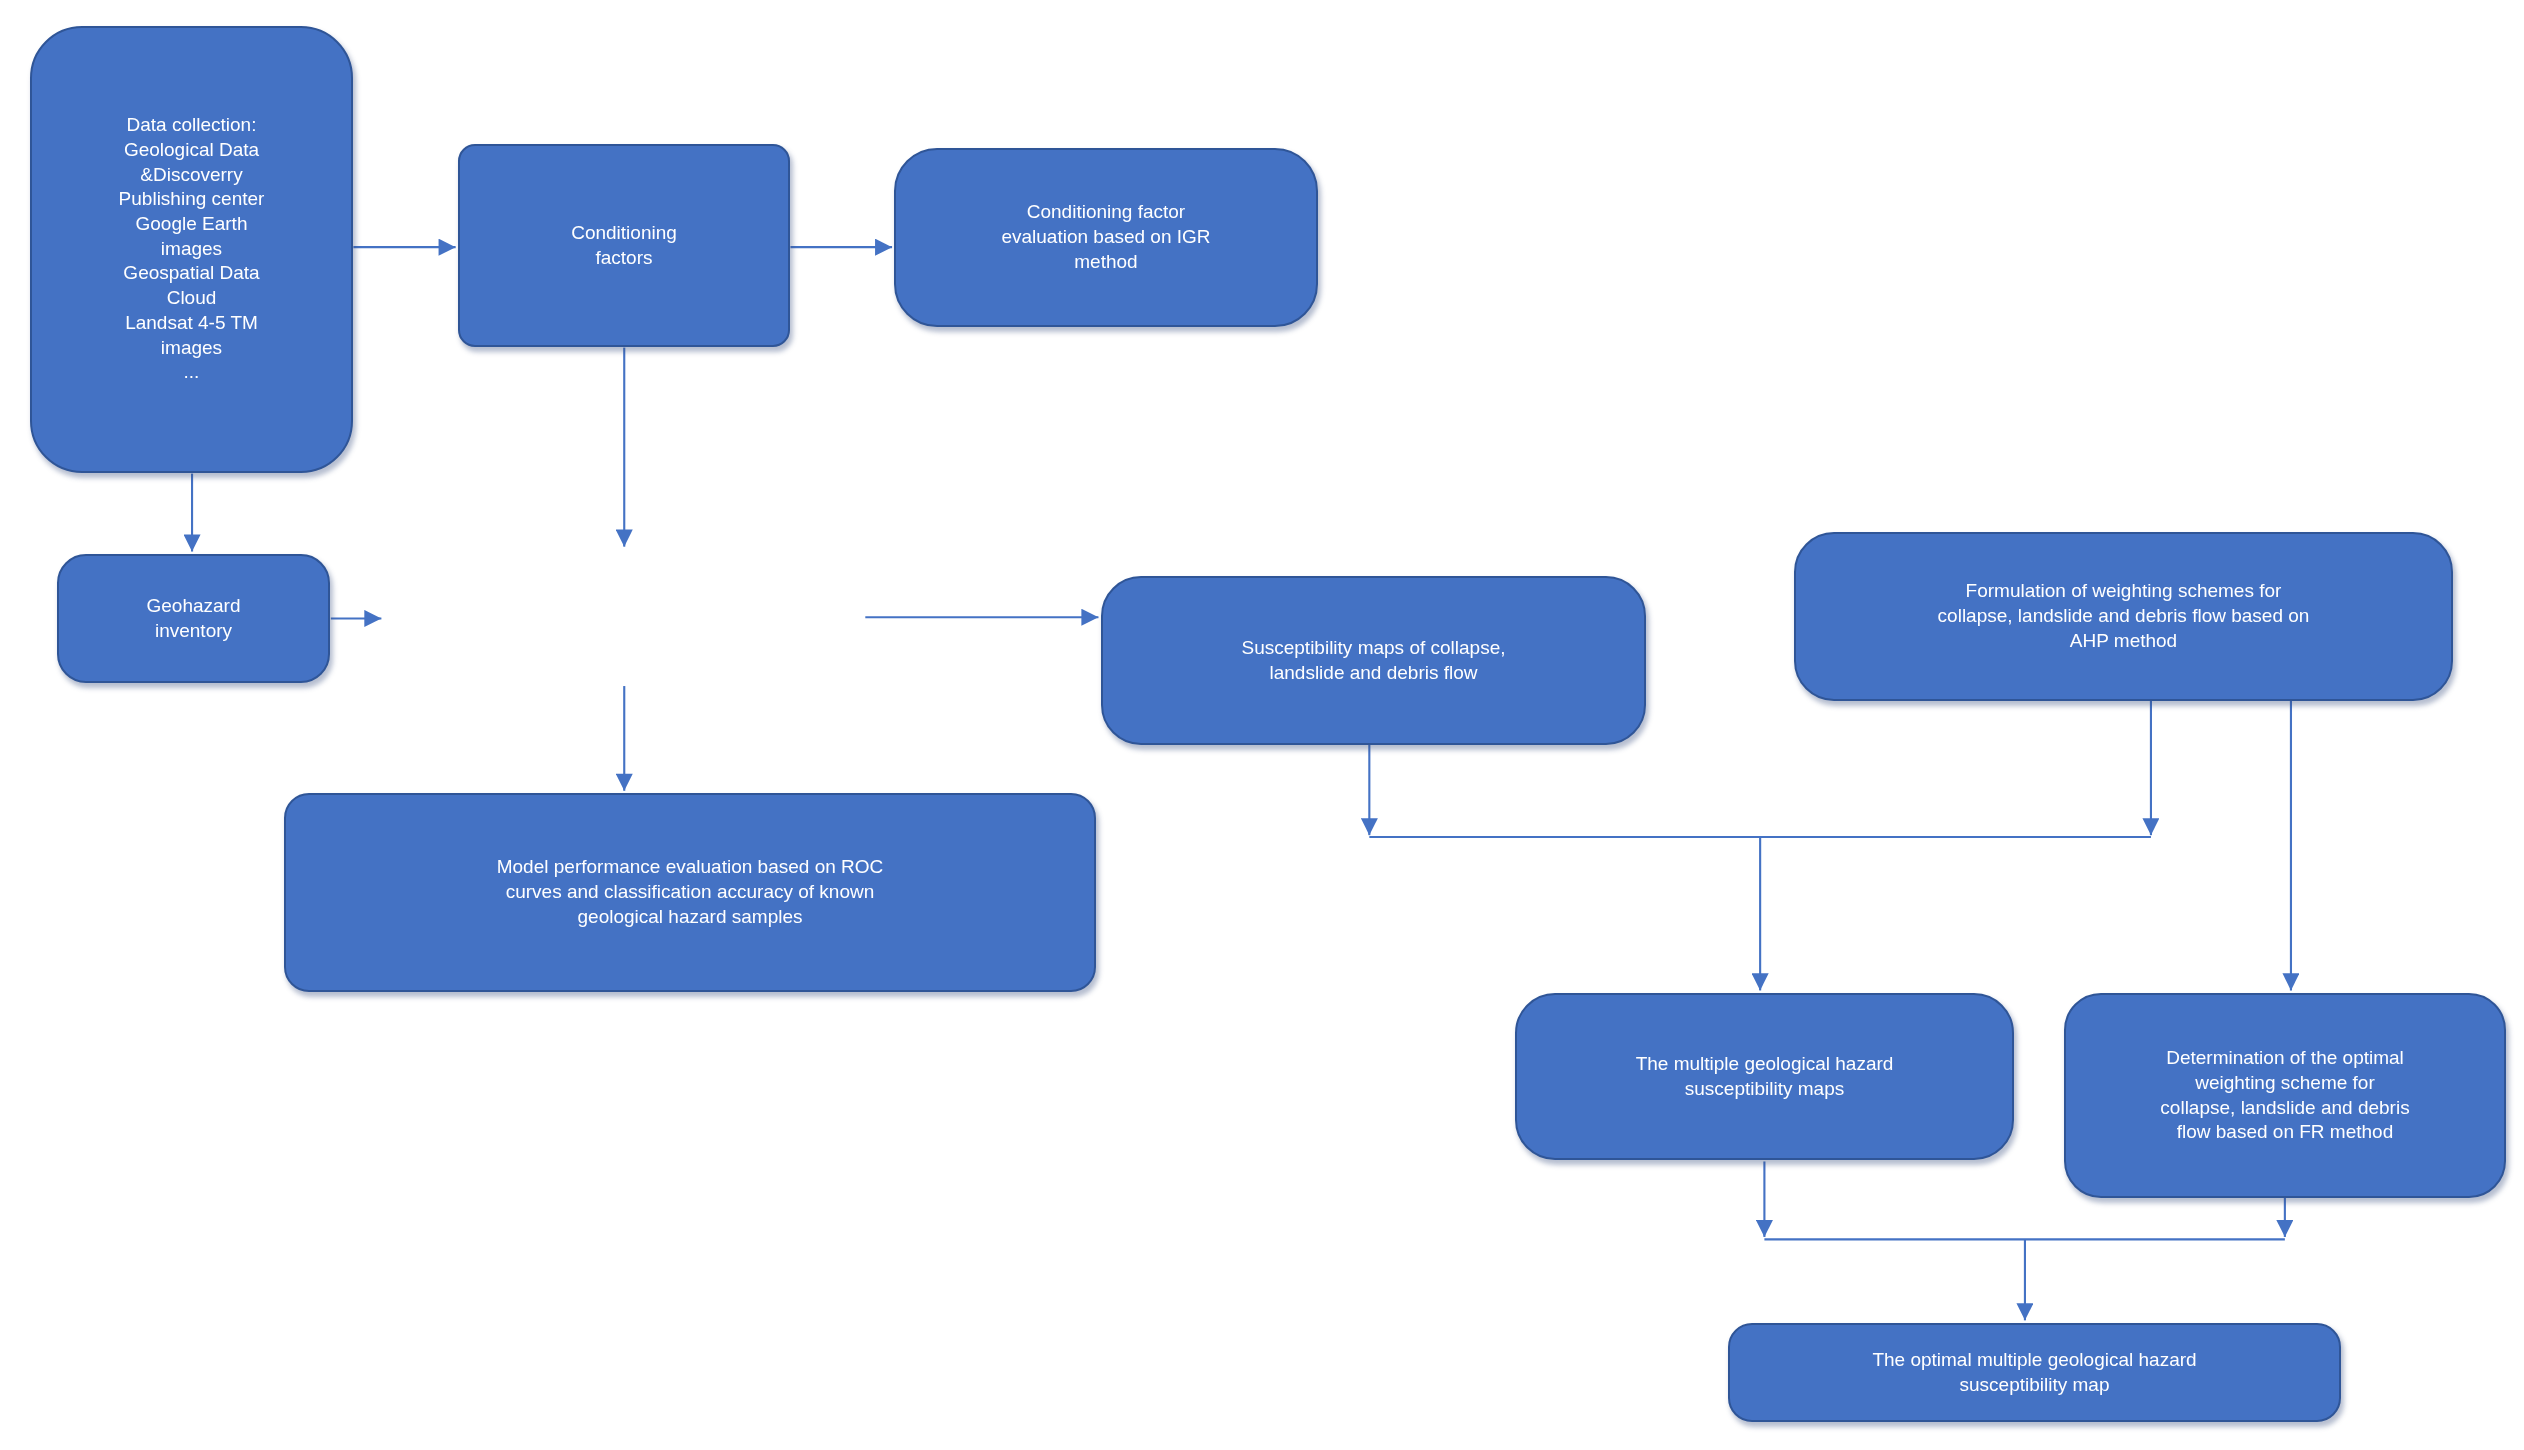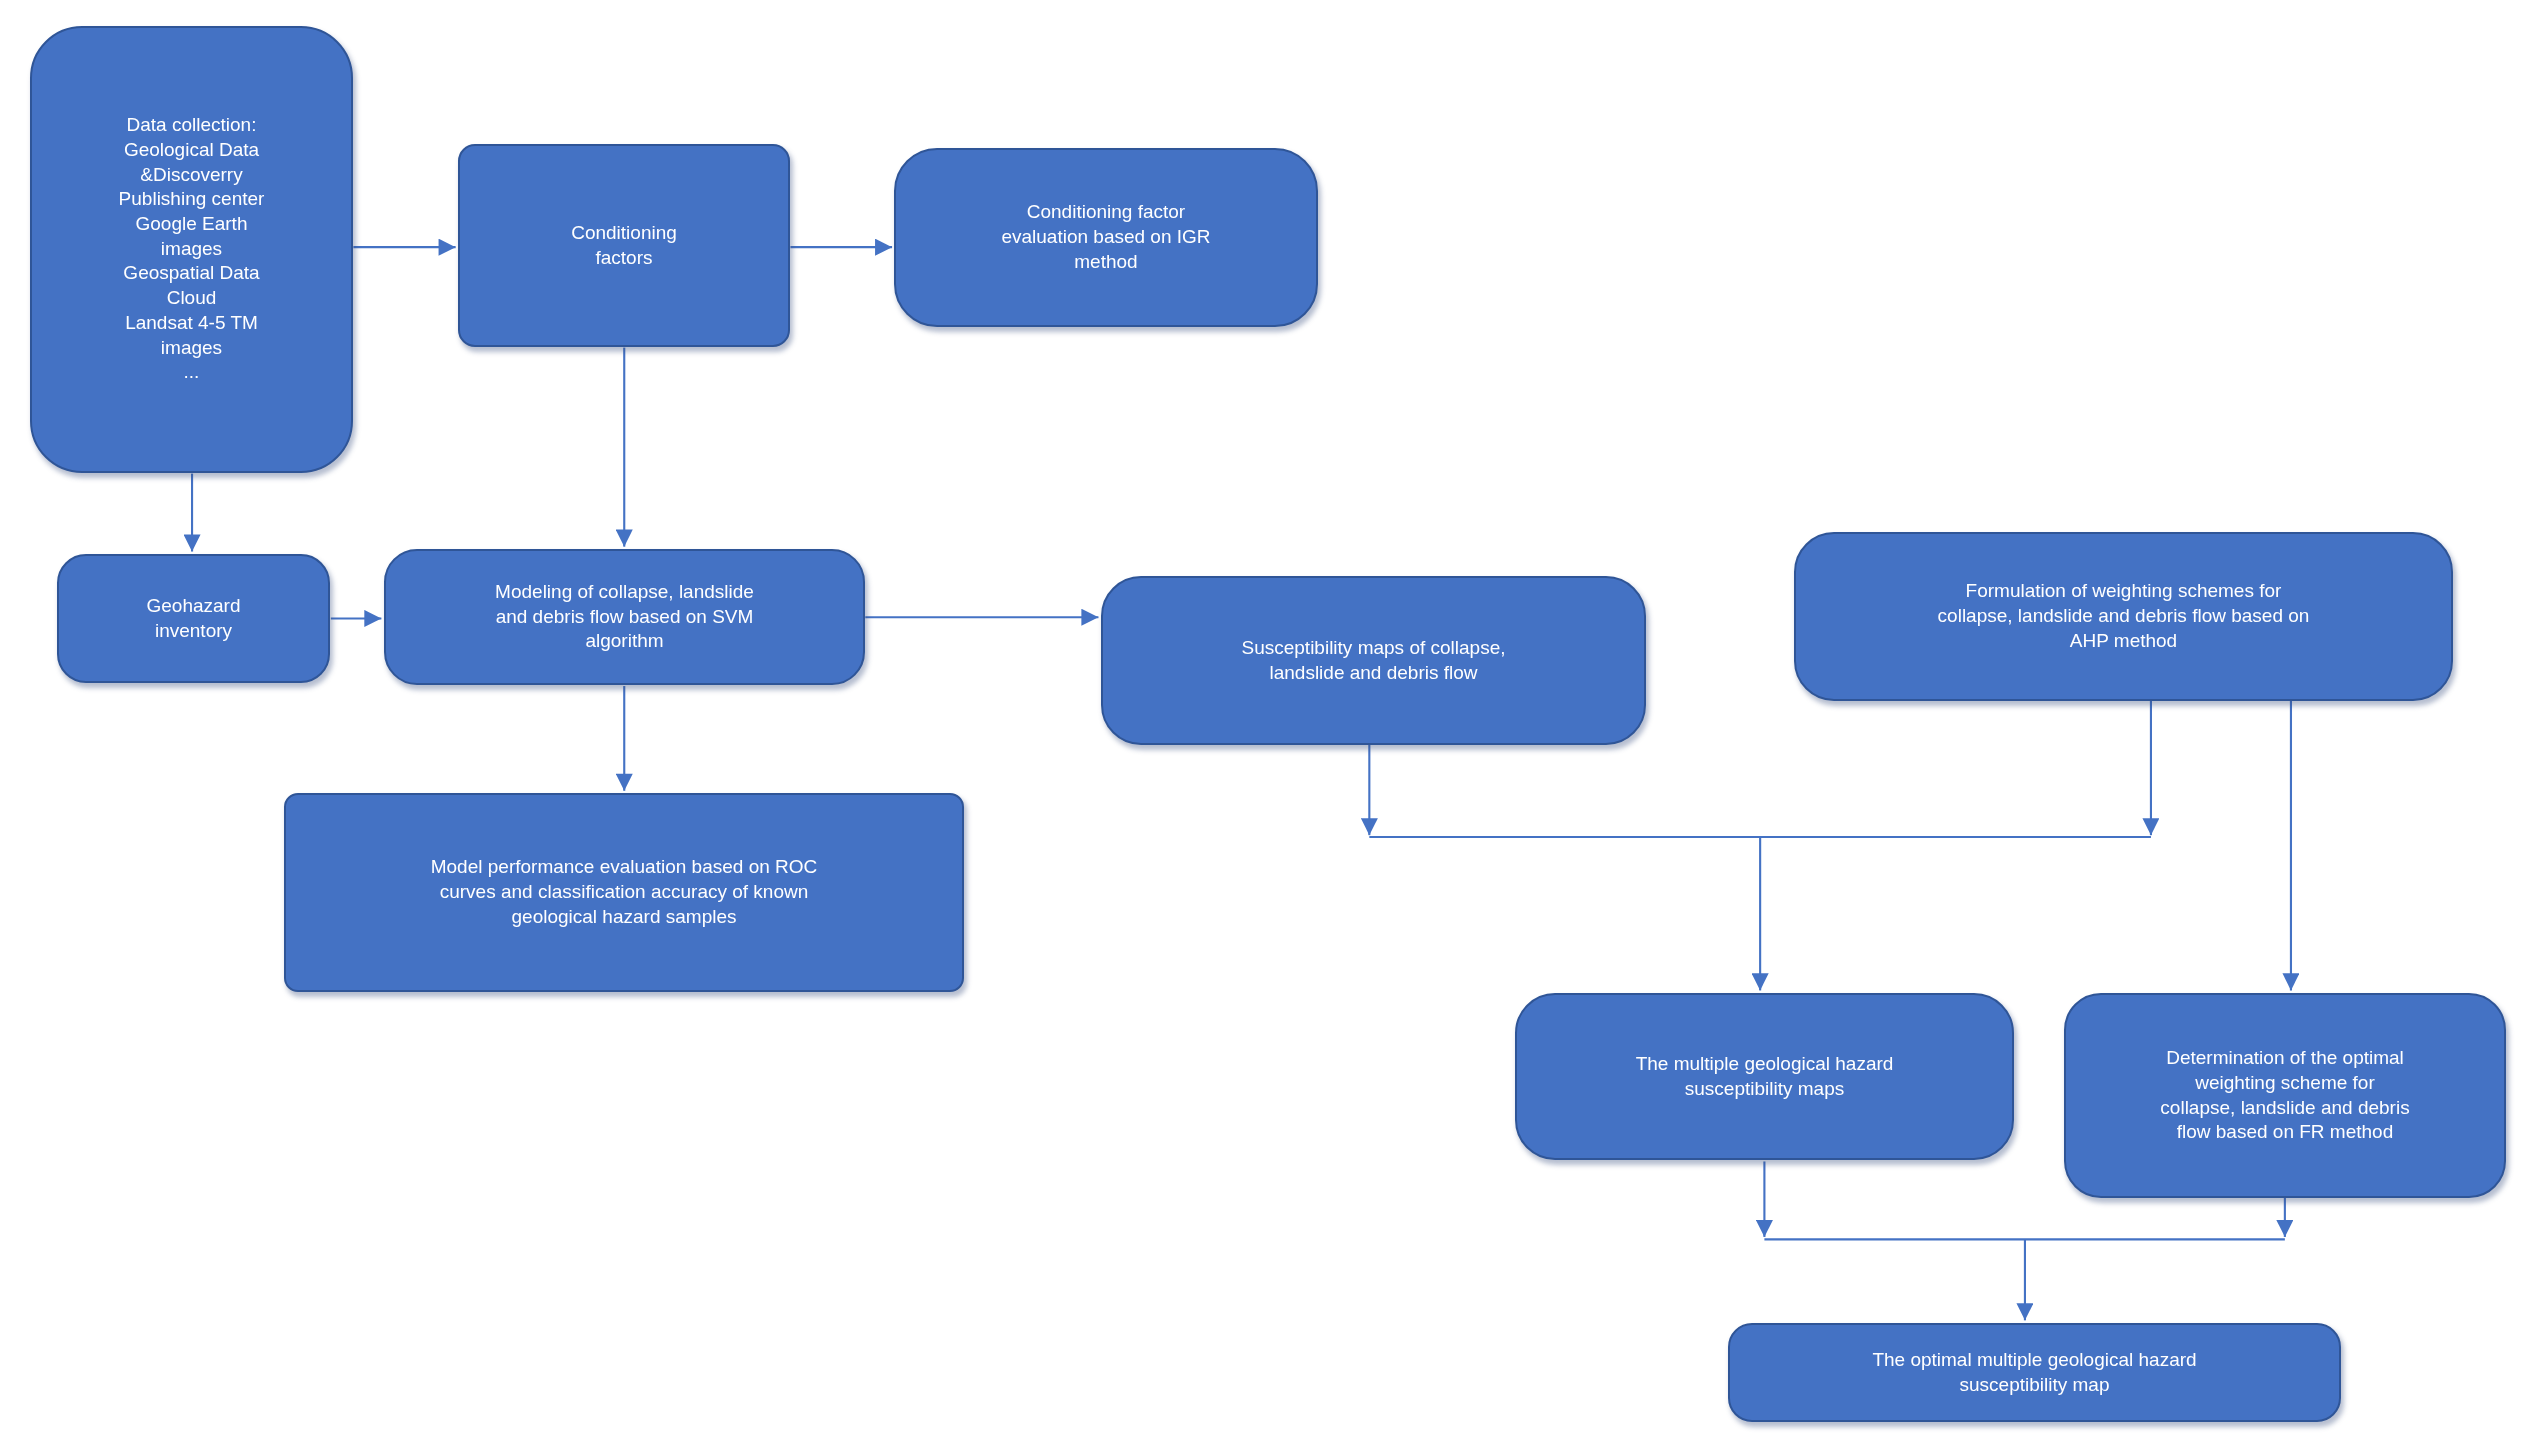--- a/index.html
+++ b/index.html
@@ -115,38 +115,33 @@
     <span class="label">Conditioning factor
 evaluation based on IGR
 method</span>
   </div>
 
   <div class="node" style="left:57px; top:554px; width:273px; height:129px; border-radius:29px;">
     <span class="label">Geohazard
 inventory</span>
   </div>
 
-  <div class="node" style="left:384px; top:549px; width:481px; height:136px; border-radius:33px;">
-    <span class="label">Modeling of collapse, landslide
-and debris flow based on SVM
-algorithm</span>
-  </div>
 
   <div class="node" style="left:1101px; top:532px; width:545px; height:169px; border-radius:40px;margin-top:44px;">
     <span class="label">Susceptibility maps of collapse,
 landslide and debris flow</span>
   </div>
 
   <div class="node" style="left:1794px; top:532px; width:659px; height:169px; border-radius:40px;">
     <span class="label">Formulation of weighting schemes for
 collapse, landslide and debris flow based on
 AHP method</span>
   </div>
 
-  <div class="node" style="left:284px; top:793px; width:680px; height:199px; border-radius:14px;">
+  <div class="node" style="left:284px; top:793px; width:812px; height:199px; border-radius:25px;">
     <span class="label">Model performance evaluation based on ROC
 curves and classification accuracy of known
 geological hazard samples</span>
   </div>
 
   <div class="node" style="left:1515px; top:993px; width:499px; height:167px; border-radius:40px;">
     <span class="label">The multiple geological hazard
 susceptibility maps</span>
   </div>
 

